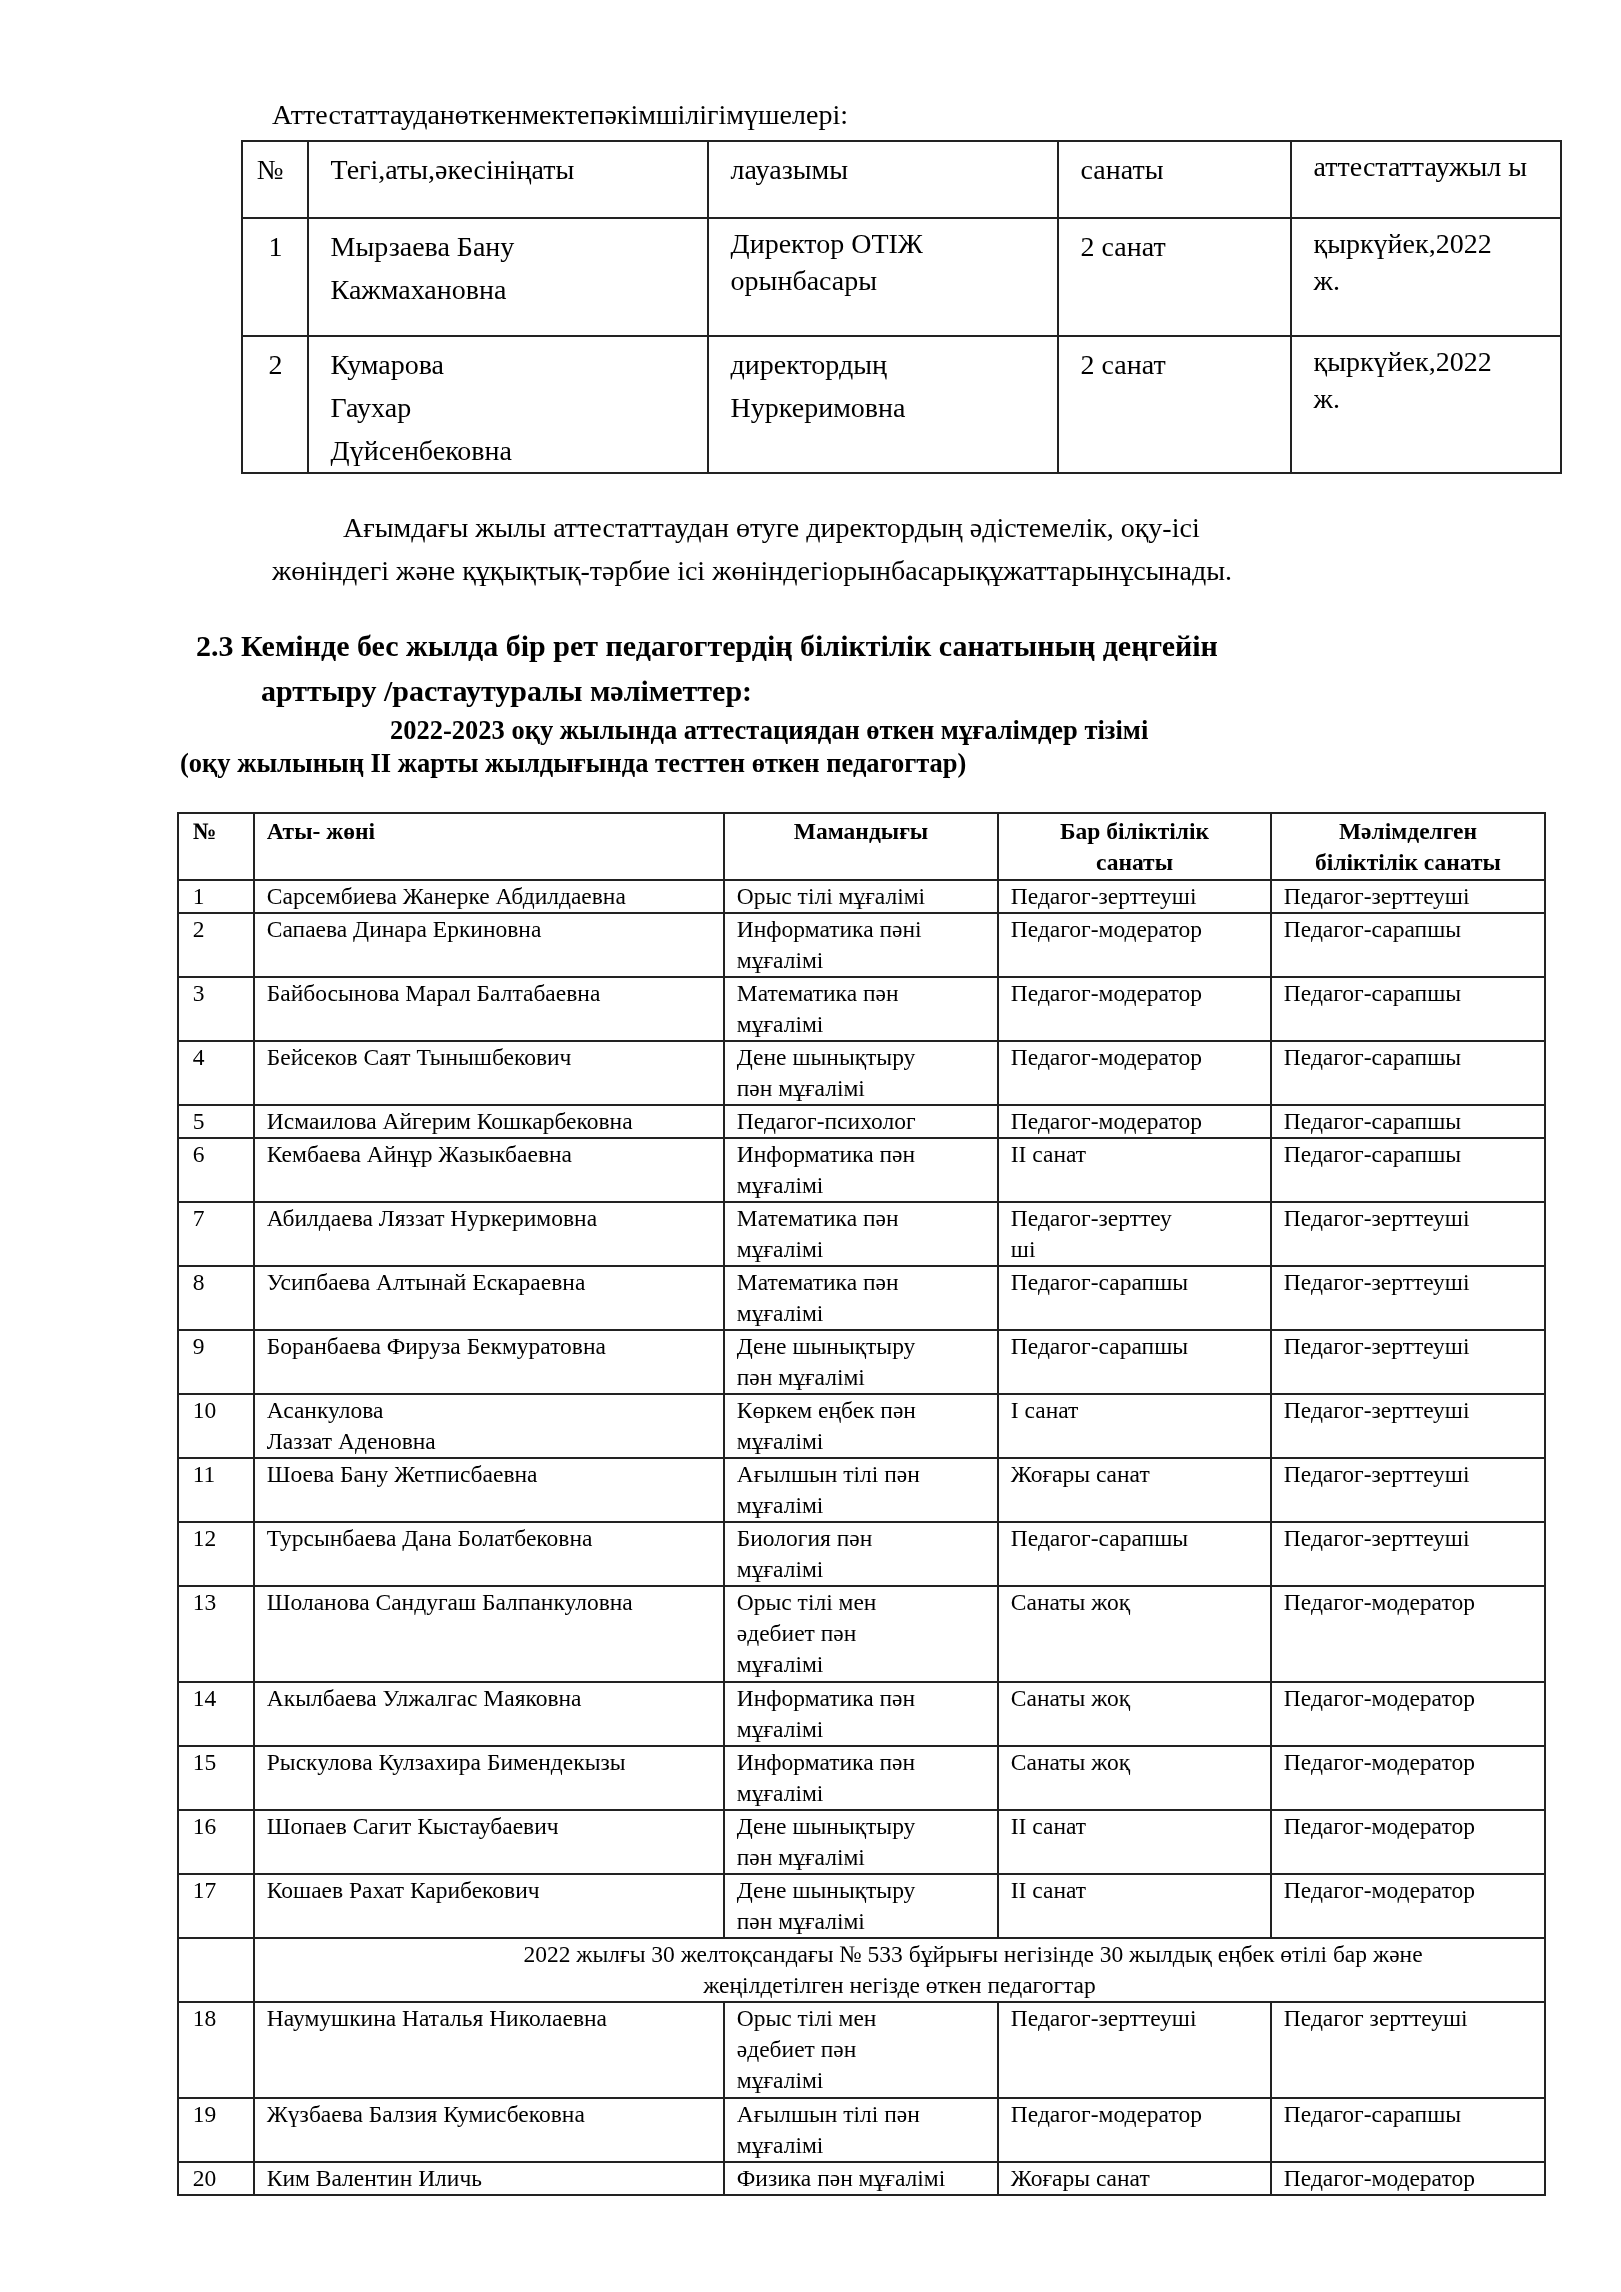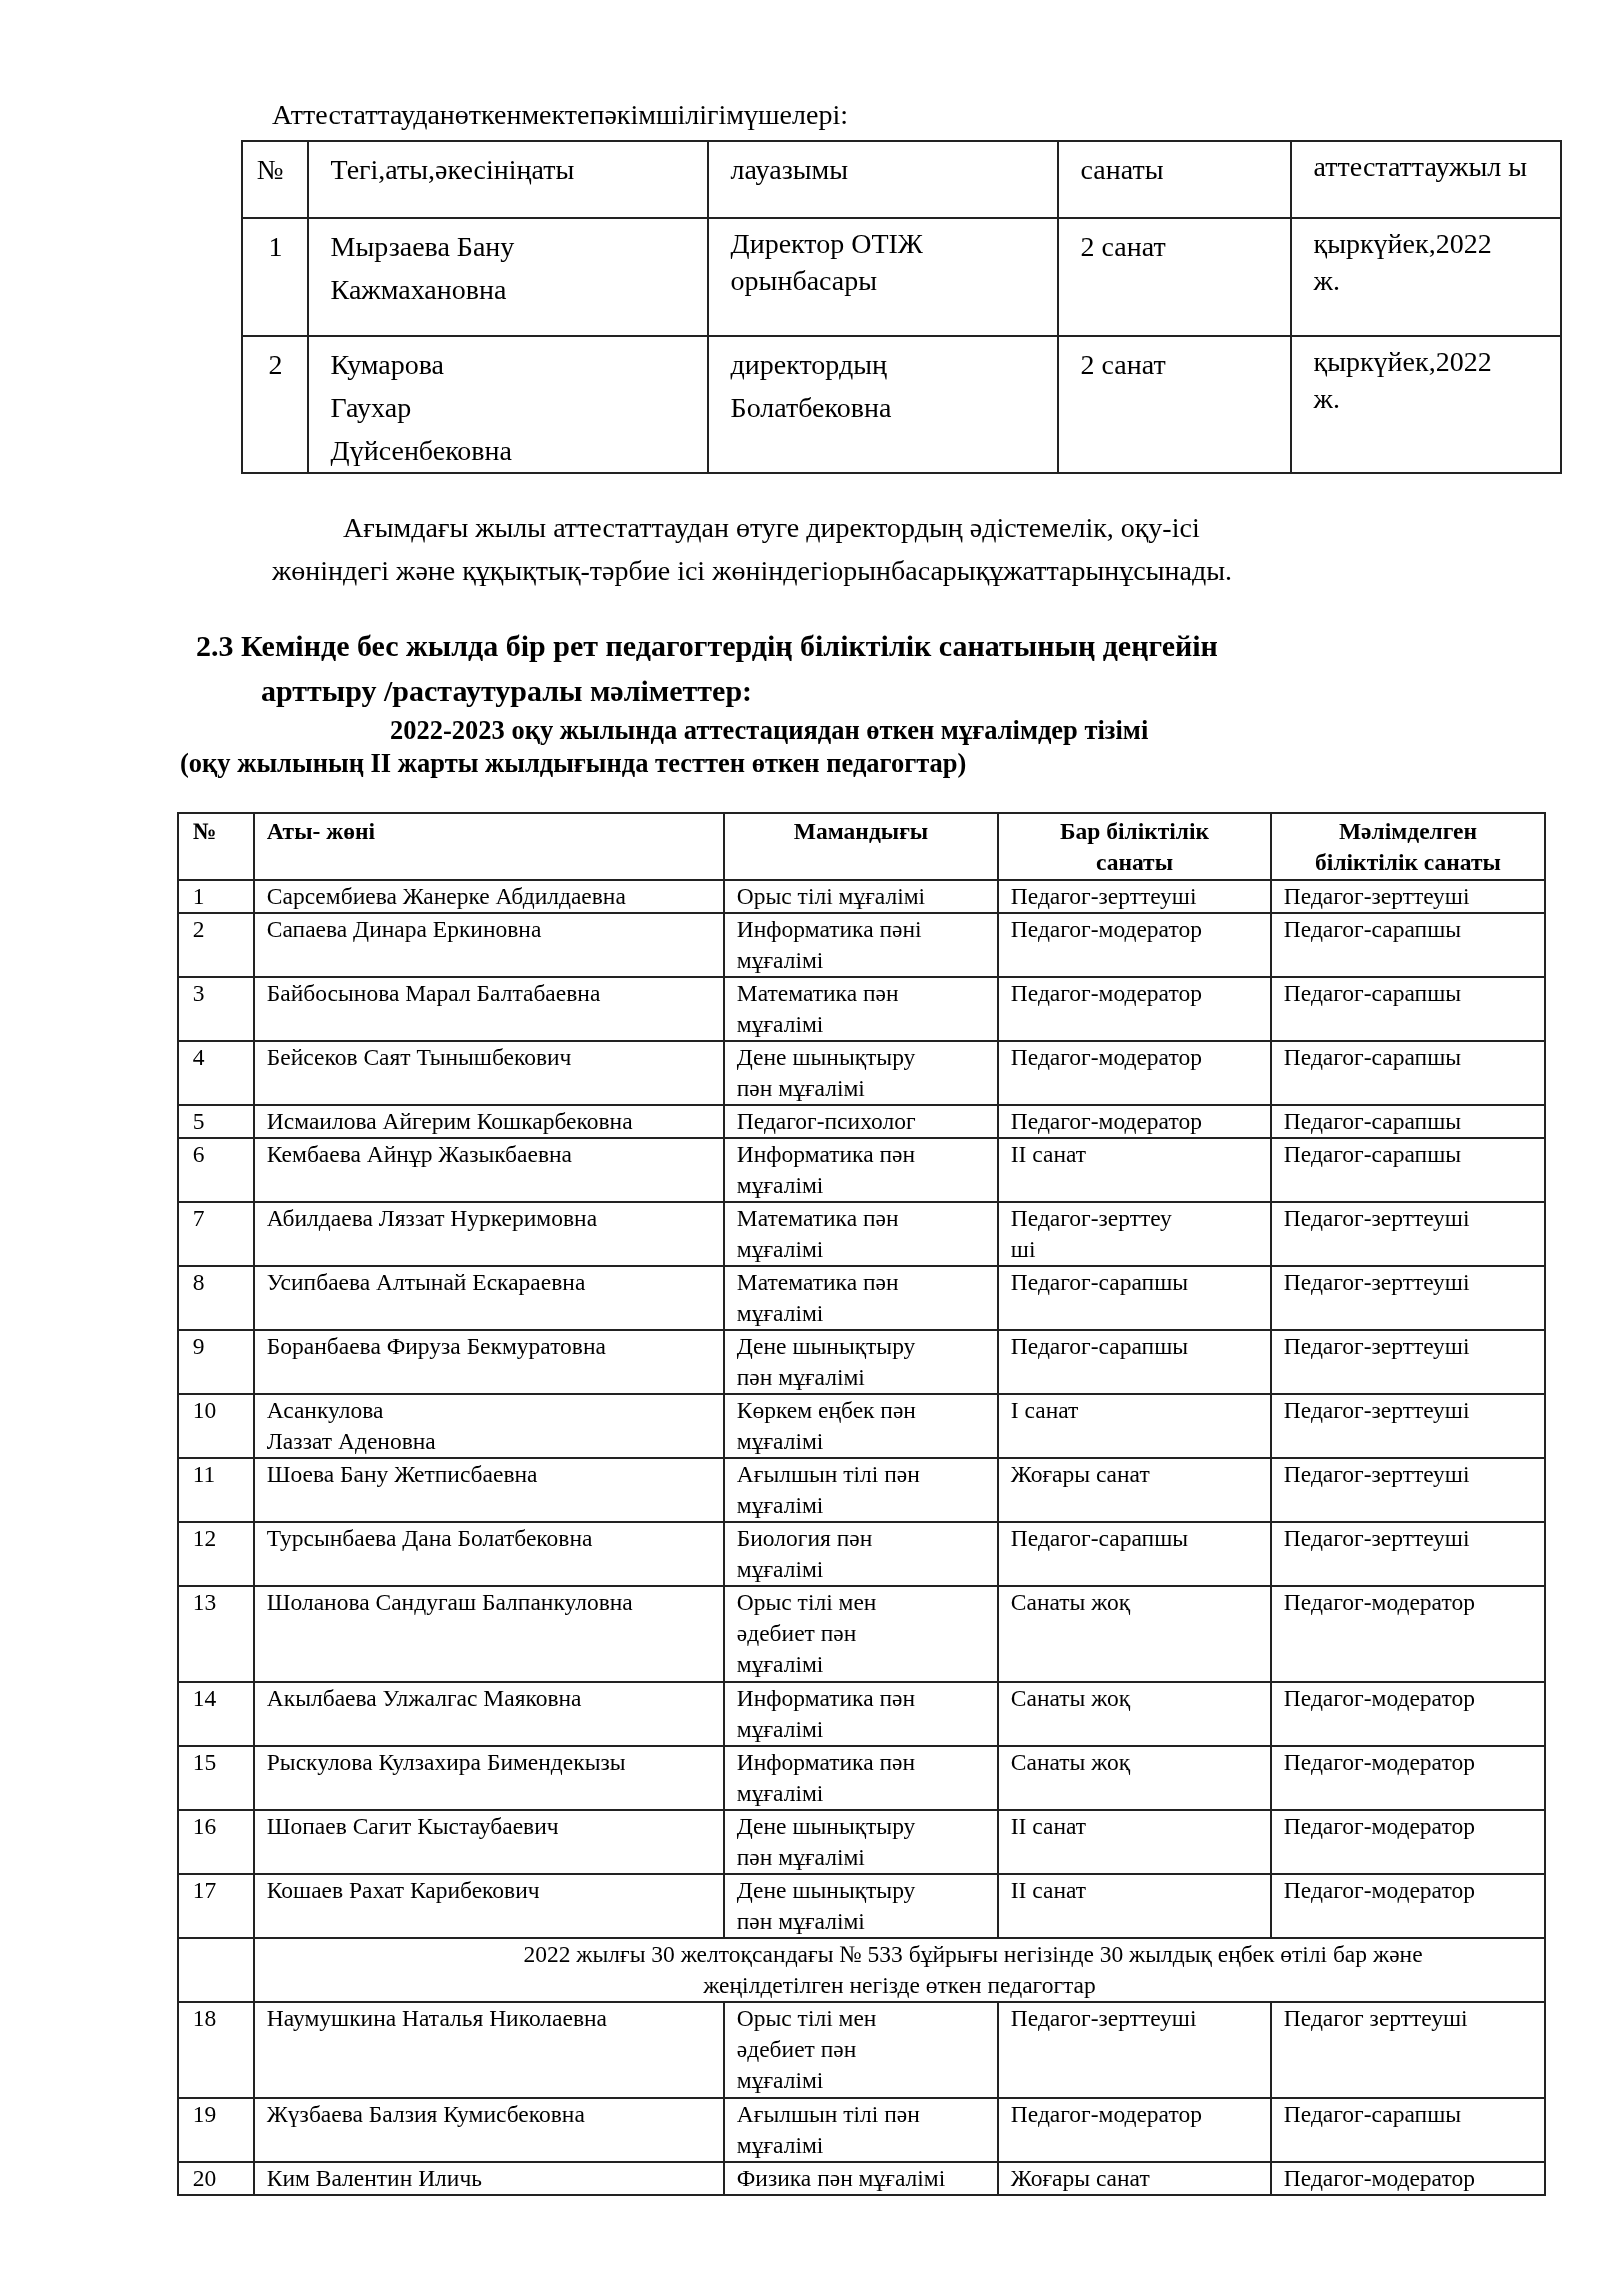--- a/index.html
+++ b/index.html
@@ -81,21 +81,21 @@
   </tr>
   <tr class="r2">
     <td class="num">2</td>
     <td>
       <span class="line">Кумарова</span>
       <span class="line">Гаухар</span>
       <span class="line">Дүйсенбековна</span>
     </td>
     <td>
       <span class="line">директордың</span>
-      <span class="line">Болатбековна</span>
+      <span class="line">Нуркеримовна</span>
     </td>
     <td>2 санат</td>
     <td style="line-height:37px">
       <span class="line">қыркүйек,2022</span>
       <span class="line">ж.</span>
     </td>
   </tr>
 </tbody>
   </table>
 

